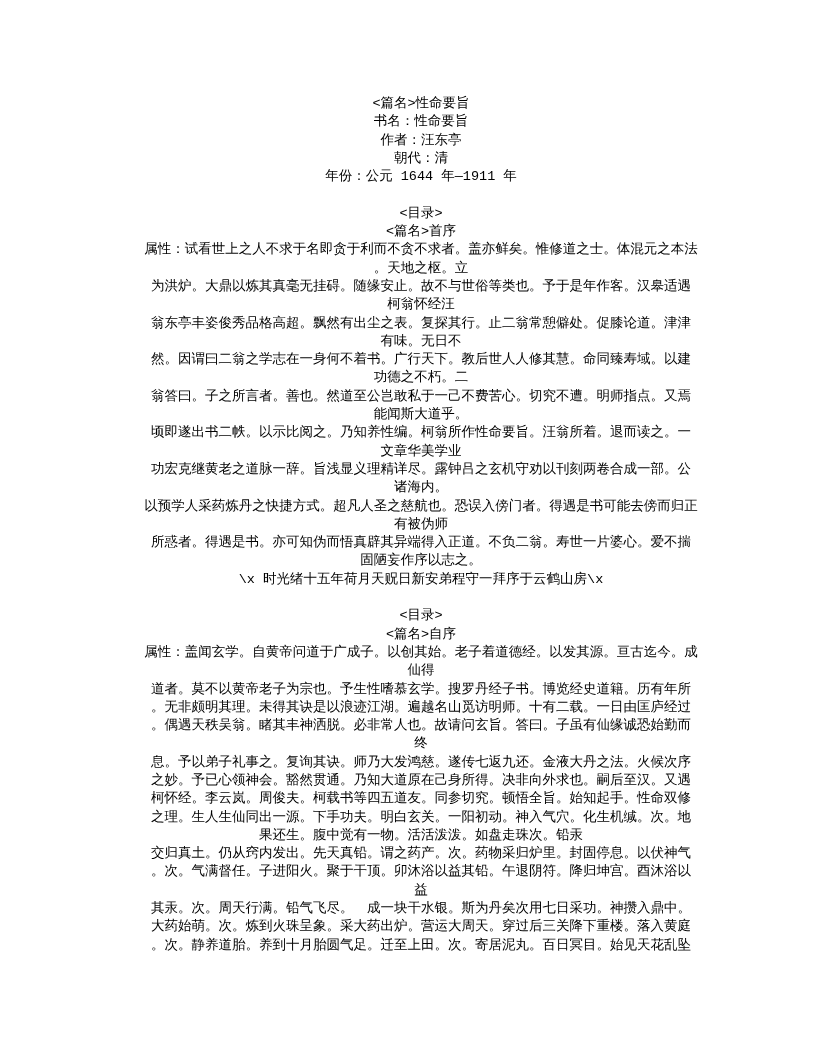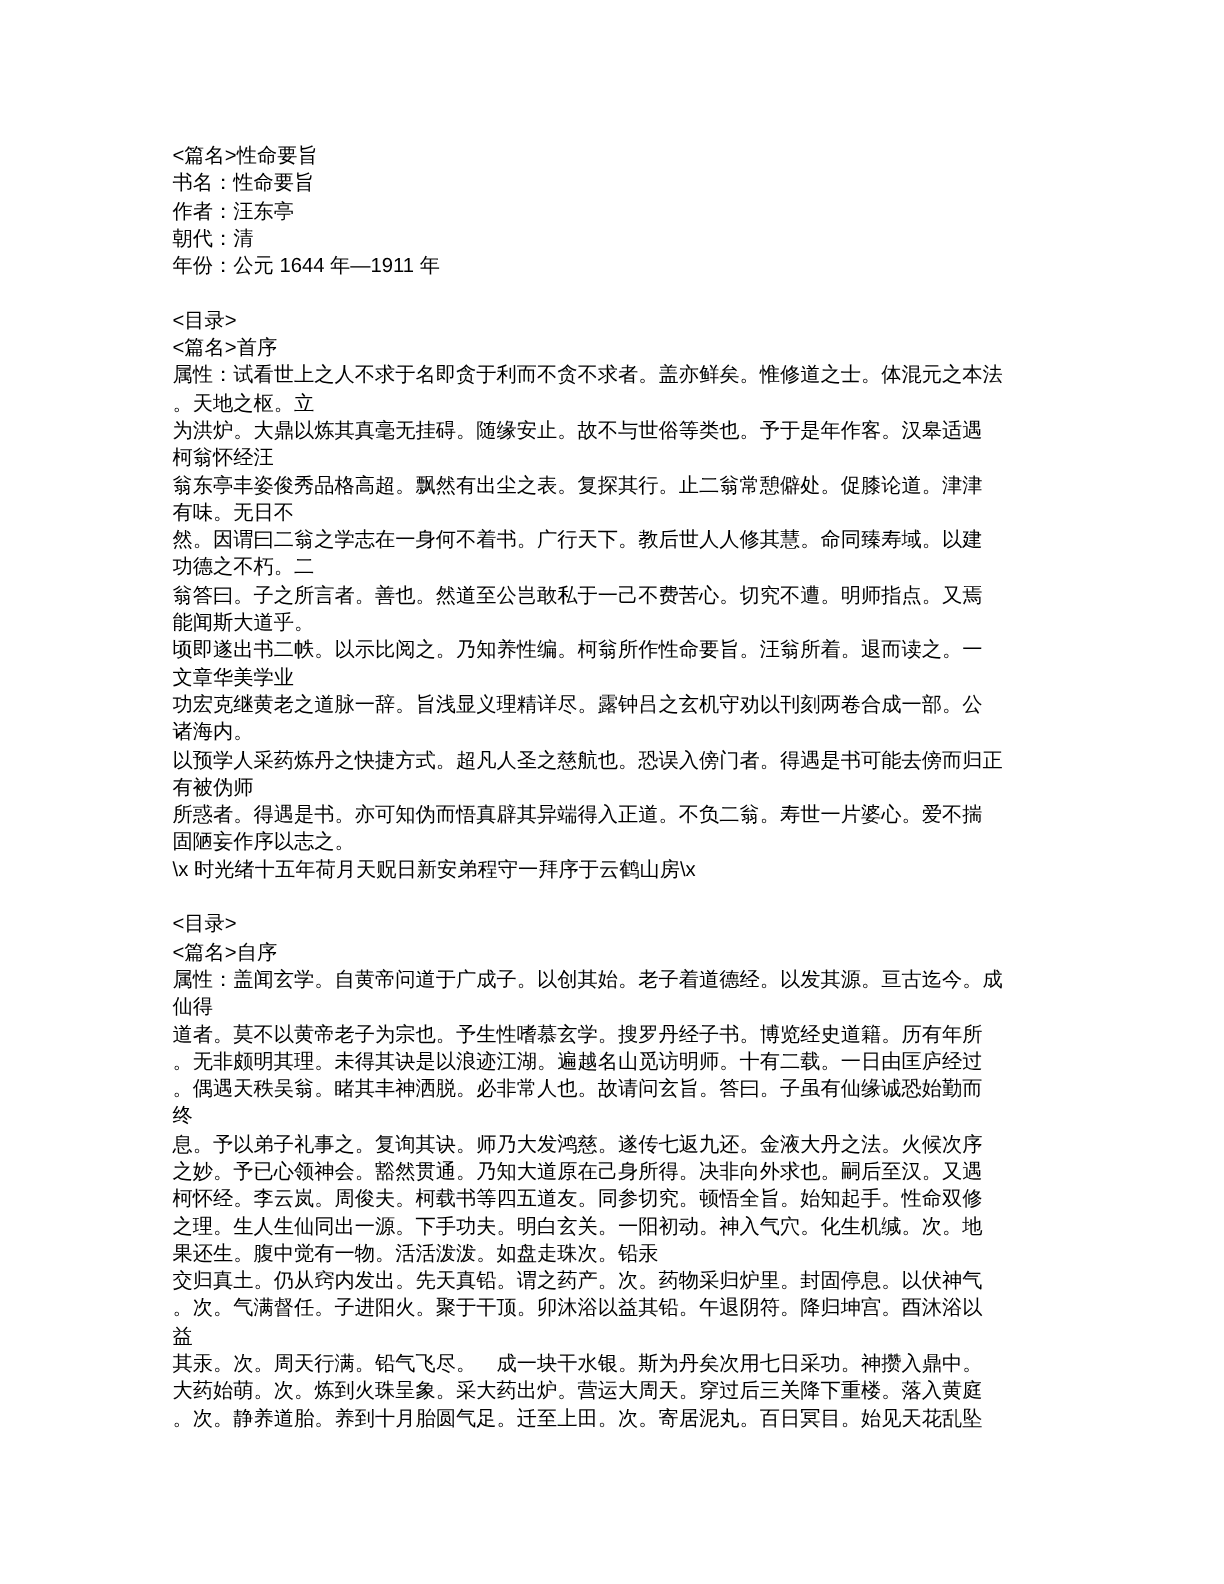--- a/index.html
+++ b/index.html
@@ -17,25 +17,25 @@
     width: 816px;
     height: 1056px;
     background: #ffffff;
   }
   .doc {
     position: absolute;
     left: 115px;
     top: 95px;
     width: 612px;
     color: #000000;
-    font-family: Liberation Sans, sans-serif;
+    font-family: Liberation Mono, monospace;
     font-size: 13.5px;
     line-height: 18.3px;
     white-space: pre;
-    text-align: left;
+    text-align: center;
   }
   .doc-line {
     min-height: 18.3px;
   }
 </style>
 </head>
 <body>
 
 <div class="page">
   <div class="doc"><div class="doc-line">&lt;篇名&gt;性命要旨</div><div class="doc-line">书名：性命要旨</div><div class="doc-line">作者：汪东亭</div><div class="doc-line">朝代：清</div><div class="doc-line">年份：公元 1644 年—1911 年</div><div class="doc-line">&nbsp;</div><div class="doc-line">&lt;目录&gt;</div><div class="doc-line">&lt;篇名&gt;首序</div><div class="doc-line">属性：试看世上之人不求于名即贪于利而不贪不求者。盖亦鲜矣。惟修道之士。体混元之本法</div><div class="doc-line">。天地之枢。立</div><div class="doc-line">为洪炉。大鼎以炼其真毫无挂碍。随缘安止。故不与世俗等类也。予于是年作客。汉皋适遇</div><div class="doc-line">柯翁怀经汪</div><div class="doc-line">翁东亭丰姿俊秀品格高超。飘然有出尘之表。复探其行。止二翁常憩僻处。促膝论道。津津</div><div class="doc-line">有味。无日不</div><div class="doc-line">然。因谓曰二翁之学志在一身何不着书。广行天下。教后世人人修其慧。命同臻寿域。以建</div><div class="doc-line">功德之不朽。二</div><div class="doc-line">翁答曰。子之所言者。善也。然道至公岂敢私于一己不费苦心。切究不遭。明师指点。又焉</div><div class="doc-line">能闻斯大道乎。</div><div class="doc-line">顷即遂出书二帙。以示比阅之。乃知养性编。柯翁所作性命要旨。汪翁所着。退而读之。一</div><div class="doc-line">文章华美学业</div><div class="doc-line">功宏克继黄老之道脉一辞。旨浅显义理精详尽。露钟吕之玄机守劝以刊刻两卷合成一部。公</div><div class="doc-line">诸海内。</div><div class="doc-line">以预学人采药炼丹之快捷方式。超凡人圣之慈航也。恐误入傍门者。得遇是书可能去傍而归正</div><div class="doc-line">有被伪师</div><div class="doc-line">所惑者。得遇是书。亦可知伪而悟真辟其异端得入正道。不负二翁。寿世一片婆心。爱不揣</div><div class="doc-line">固陋妄作序以志之。</div><div class="doc-line">\x 时光绪十五年荷月天贶日新安弟程守一拜序于云鹤山房\x</div><div class="doc-line">&nbsp;</div><div class="doc-line">&lt;目录&gt;</div><div class="doc-line">&lt;篇名&gt;自序</div><div class="doc-line">属性：盖闻玄学。自黄帝问道于广成子。以创其始。老子着道德经。以发其源。亘古迄今。成</div><div class="doc-line">仙得</div><div class="doc-line">道者。莫不以黄帝老子为宗也。予生性嗜慕玄学。搜罗丹经子书。博览经史道籍。历有年所</div><div class="doc-line">。无非颇明其理。未得其诀是以浪迹江湖。遍越名山觅访明师。十有二载。一日由匡庐经过</div><div class="doc-line">。偶遇天秩吴翁。睹其丰神洒脱。必非常人也。故请问玄旨。答曰。子虽有仙缘诚恐始勤而</div><div class="doc-line">终</div><div class="doc-line">息。予以弟子礼事之。复询其诀。师乃大发鸿慈。遂传七返九还。金液大丹之法。火候次序</div><div class="doc-line">之妙。予已心领神会。豁然贯通。乃知大道原在己身所得。决非向外求也。嗣后至汉。又遇</div><div class="doc-line">柯怀经。李云岚。周俊夫。柯载书等四五道友。同参切究。顿悟全旨。始知起手。性命双修</div><div class="doc-line">之理。生人生仙同出一源。下手功夫。明白玄关。一阳初动。神入气穴。化生机缄。次。地</div><div class="doc-line">果还生。腹中觉有一物。活活泼泼。如盘走珠次。铅汞</div><div class="doc-line">交归真土。仍从窍内发出。先天真铅。谓之药产。次。药物采归炉里。封固停息。以伏神气</div><div class="doc-line">。次。气满督任。子进阳火。聚于干顶。卯沐浴以益其铅。午退阴符。降归坤宫。酉沐浴以</div><div class="doc-line">益</div><div class="doc-line">其汞。次。周天行满。铅气飞尽。　成一块干水银。斯为丹矣次用七日采功。神攒入鼎中。</div><div class="doc-line">大药始萌。次。炼到火珠呈象。采大药出炉。营运大周天。穿过后三关降下重楼。落入黄庭</div><div class="doc-line">。次。静养道胎。养到十月胎圆气足。迁至上田。次。寄居泥丸。百日冥目。始见天花乱坠</div></div>

